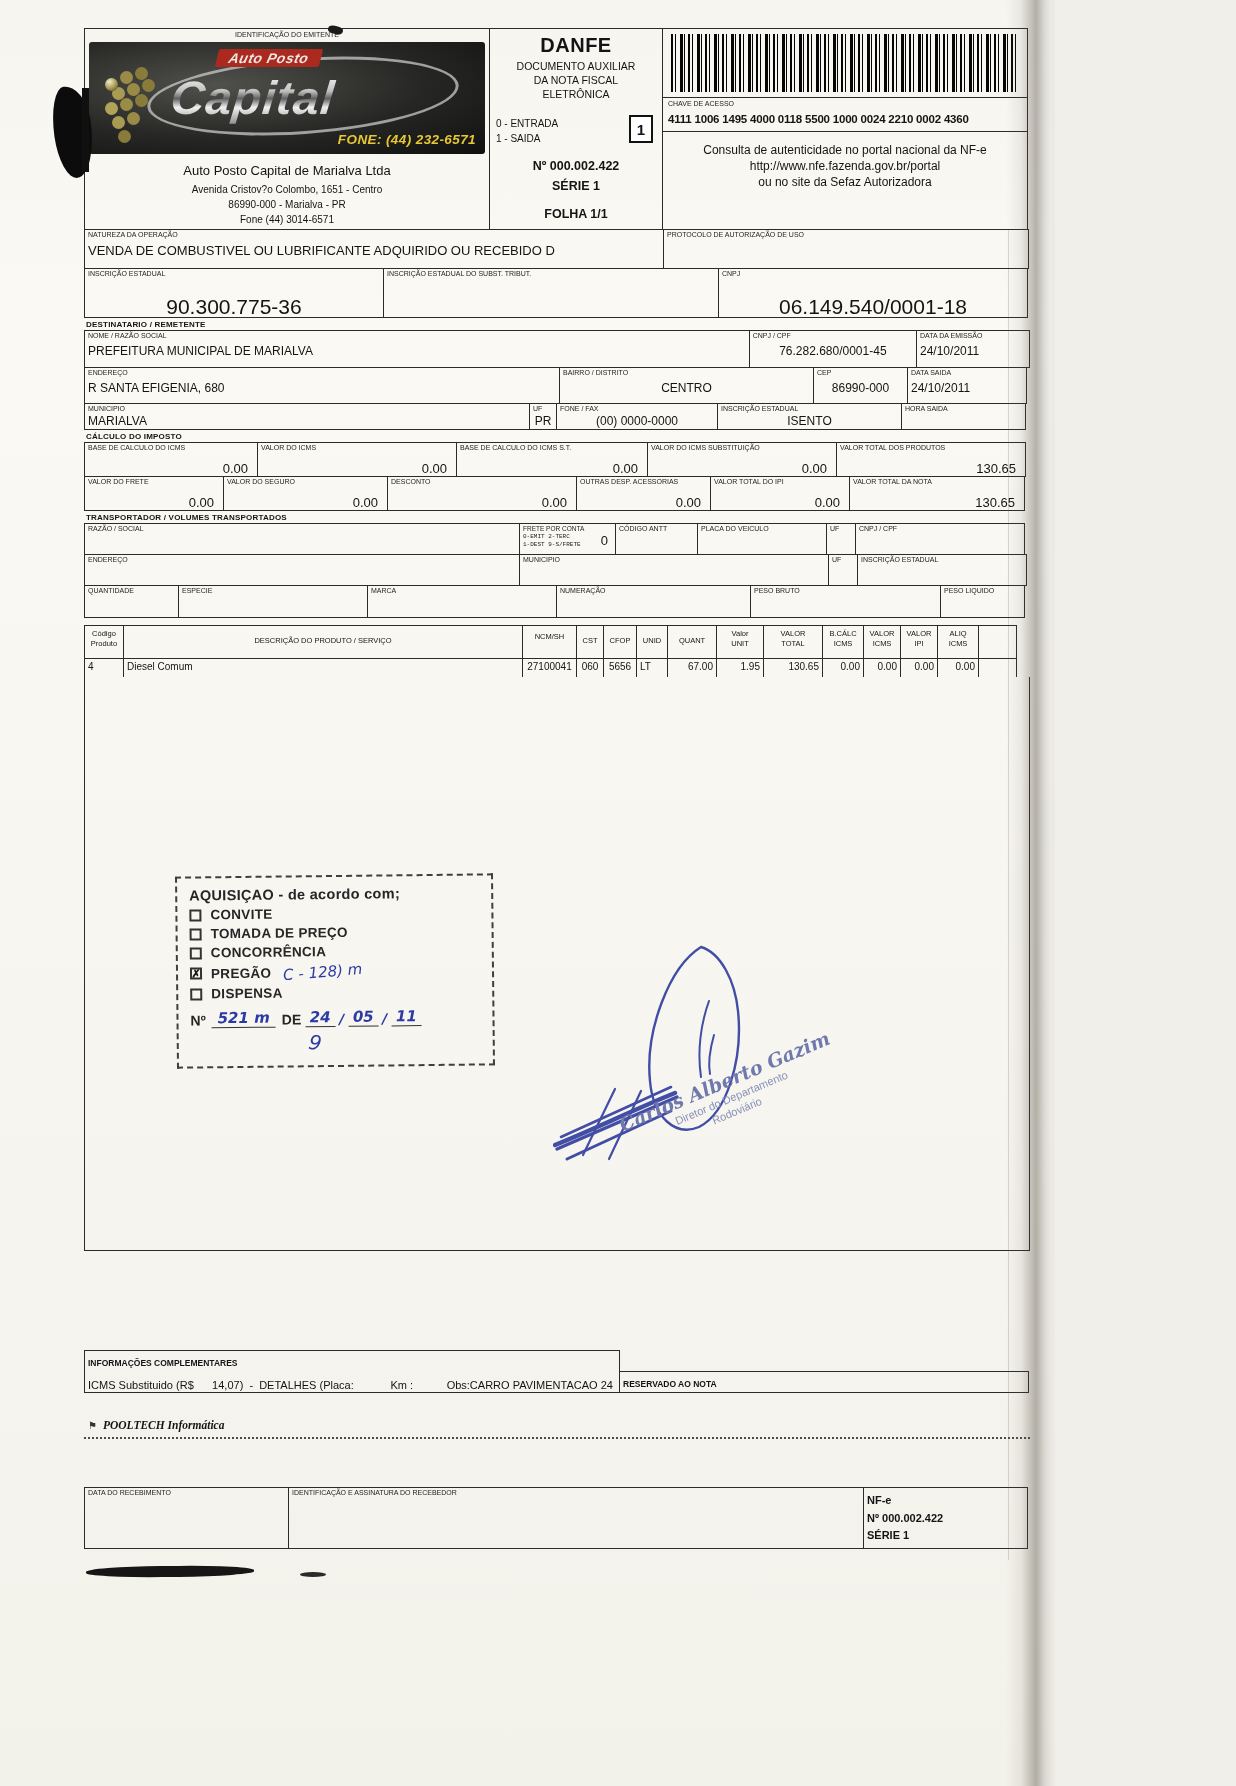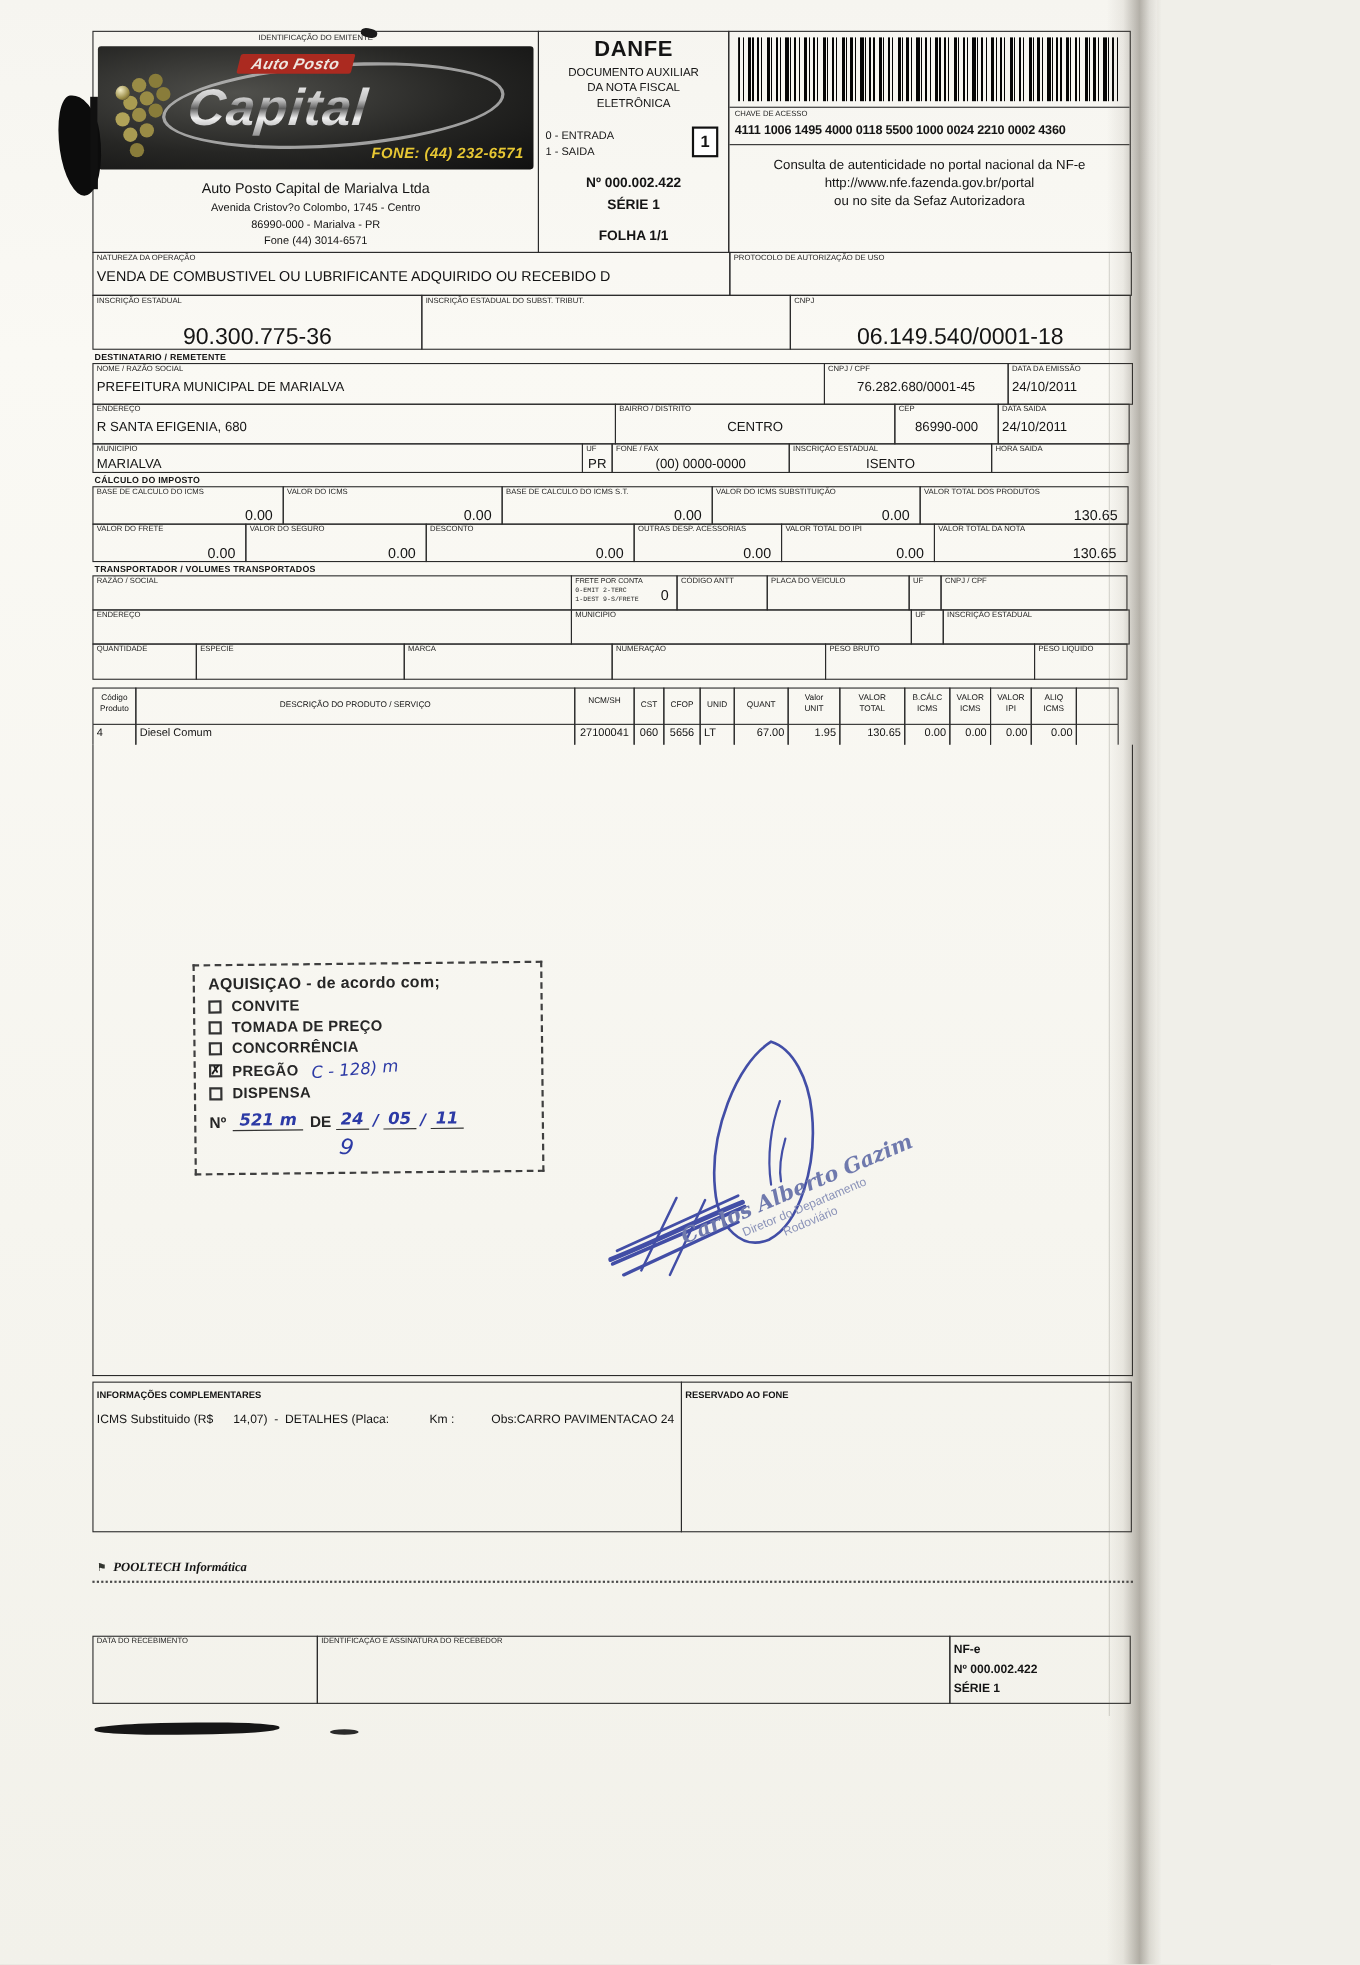--- a/index.html
+++ b/index.html
@@ -146,21 +146,21 @@
     position:absolute; left:520px; top:392px; width:250px; text-align:center;
     transform:rotate(-23deg); z-index:3;
   }
   .stamp-blue .nome {
     font-family:"DejaVu Serif", serif; font-style:italic; font-weight:bold;
     font-size:19px; color:#6f79ad;
   }
   .stamp-blue .cargo { font-size:11px; color:#8a92b8; line-height:1.3; }
 
   
-  .info-row { height:137px; margin-top:5px; }
+  .info-row { height:137px; margin-top:5px;align-items:flex-end; }
   .info-title { font-size:8.5px; font-weight:bold; }
   .info-line { font-size:11px; margin-top:9px; white-space:pre; }
   .pooltech { margin-top:26px; display:flex; align-items:center; gap:6px; padding-left:4px; }
   .pooltech .glyph { font-size:10px; color:#33352f; }
   .pooltech .name { font-family:"Liberation Serif", serif; font-style:italic; font-weight:bold; font-size:11.5px; }
   .dotline { margin-top:6px; border-bottom:2px dotted #4a4a4a; width:946px; }
   .bottom-box { height:62px; margin-top:48px; }
   .nfe-lines { text-align:left; font-weight:bold; font-size:11px; line-height:1.6; padding-top:3px; }
 
   
@@ -193,21 +193,21 @@
         <span class="emit-toplabel lbl">IDENTIFICAÇÃO DO EMITENTE</span>
         <div class="logo">
           <span class="grapes"></span>
           <span class="swoosh"></span>
           <span class="logo-autoposto">Auto Posto</span>
           <span class="logo-capital">Capital</span>
           <span class="logo-phone">FONE: (44) 232-6571</span>
         </div>
         <div class="emit-name">Auto Posto Capital de Marialva Ltda</div>
         <div class="emit-addr">
-          <div>Avenida Cristov?o Colombo, 1745 - Centro</div>
+          <div>Avenida Cristov?o Colombo, 1651 - Centro</div>
           <div>86990-000 - Marialva - PR</div>
           <div>Fone (44) 3014-6571</div>
         </div>
       </div>
 
       <div class="cell danfe-cell" style="width:174px">
         <div class="danfe-title">DANFE</div>
         <div class="danfe-sub pre">DOCUMENTO AUXILIAR
 DA NOTA FISCAL
 ELETRÔNICA</div>
@@ -530,21 +530,21 @@
         </div>
       </div>
     </div>
 
     <div class="row info-row">
       <div class="cell" style="width:536px">
         <span class="info-title">INFORMAÇÕES COMPLEMENTARES</span>
         <div class="info-line">ICMS Substituido (R$      14,07)  -  DETALHES (Placa:            Km :           Obs:CARRO PAVIMENTACAO 24</div>
       </div>
       <div class="cell" style="width:410px">
-        <span class="info-title">RESERVADO AO FONE</span>
+        <span class="info-title">RESERVADO AO NOTA</span>
       </div>
     </div>
 
     <div class="pooltech">
       <span class="glyph">⚑</span>
       <span class="name">POOLTECH Informática</span>
     </div>
     <div class="dotline"></div>
 
     <div class="row bottom-box">

